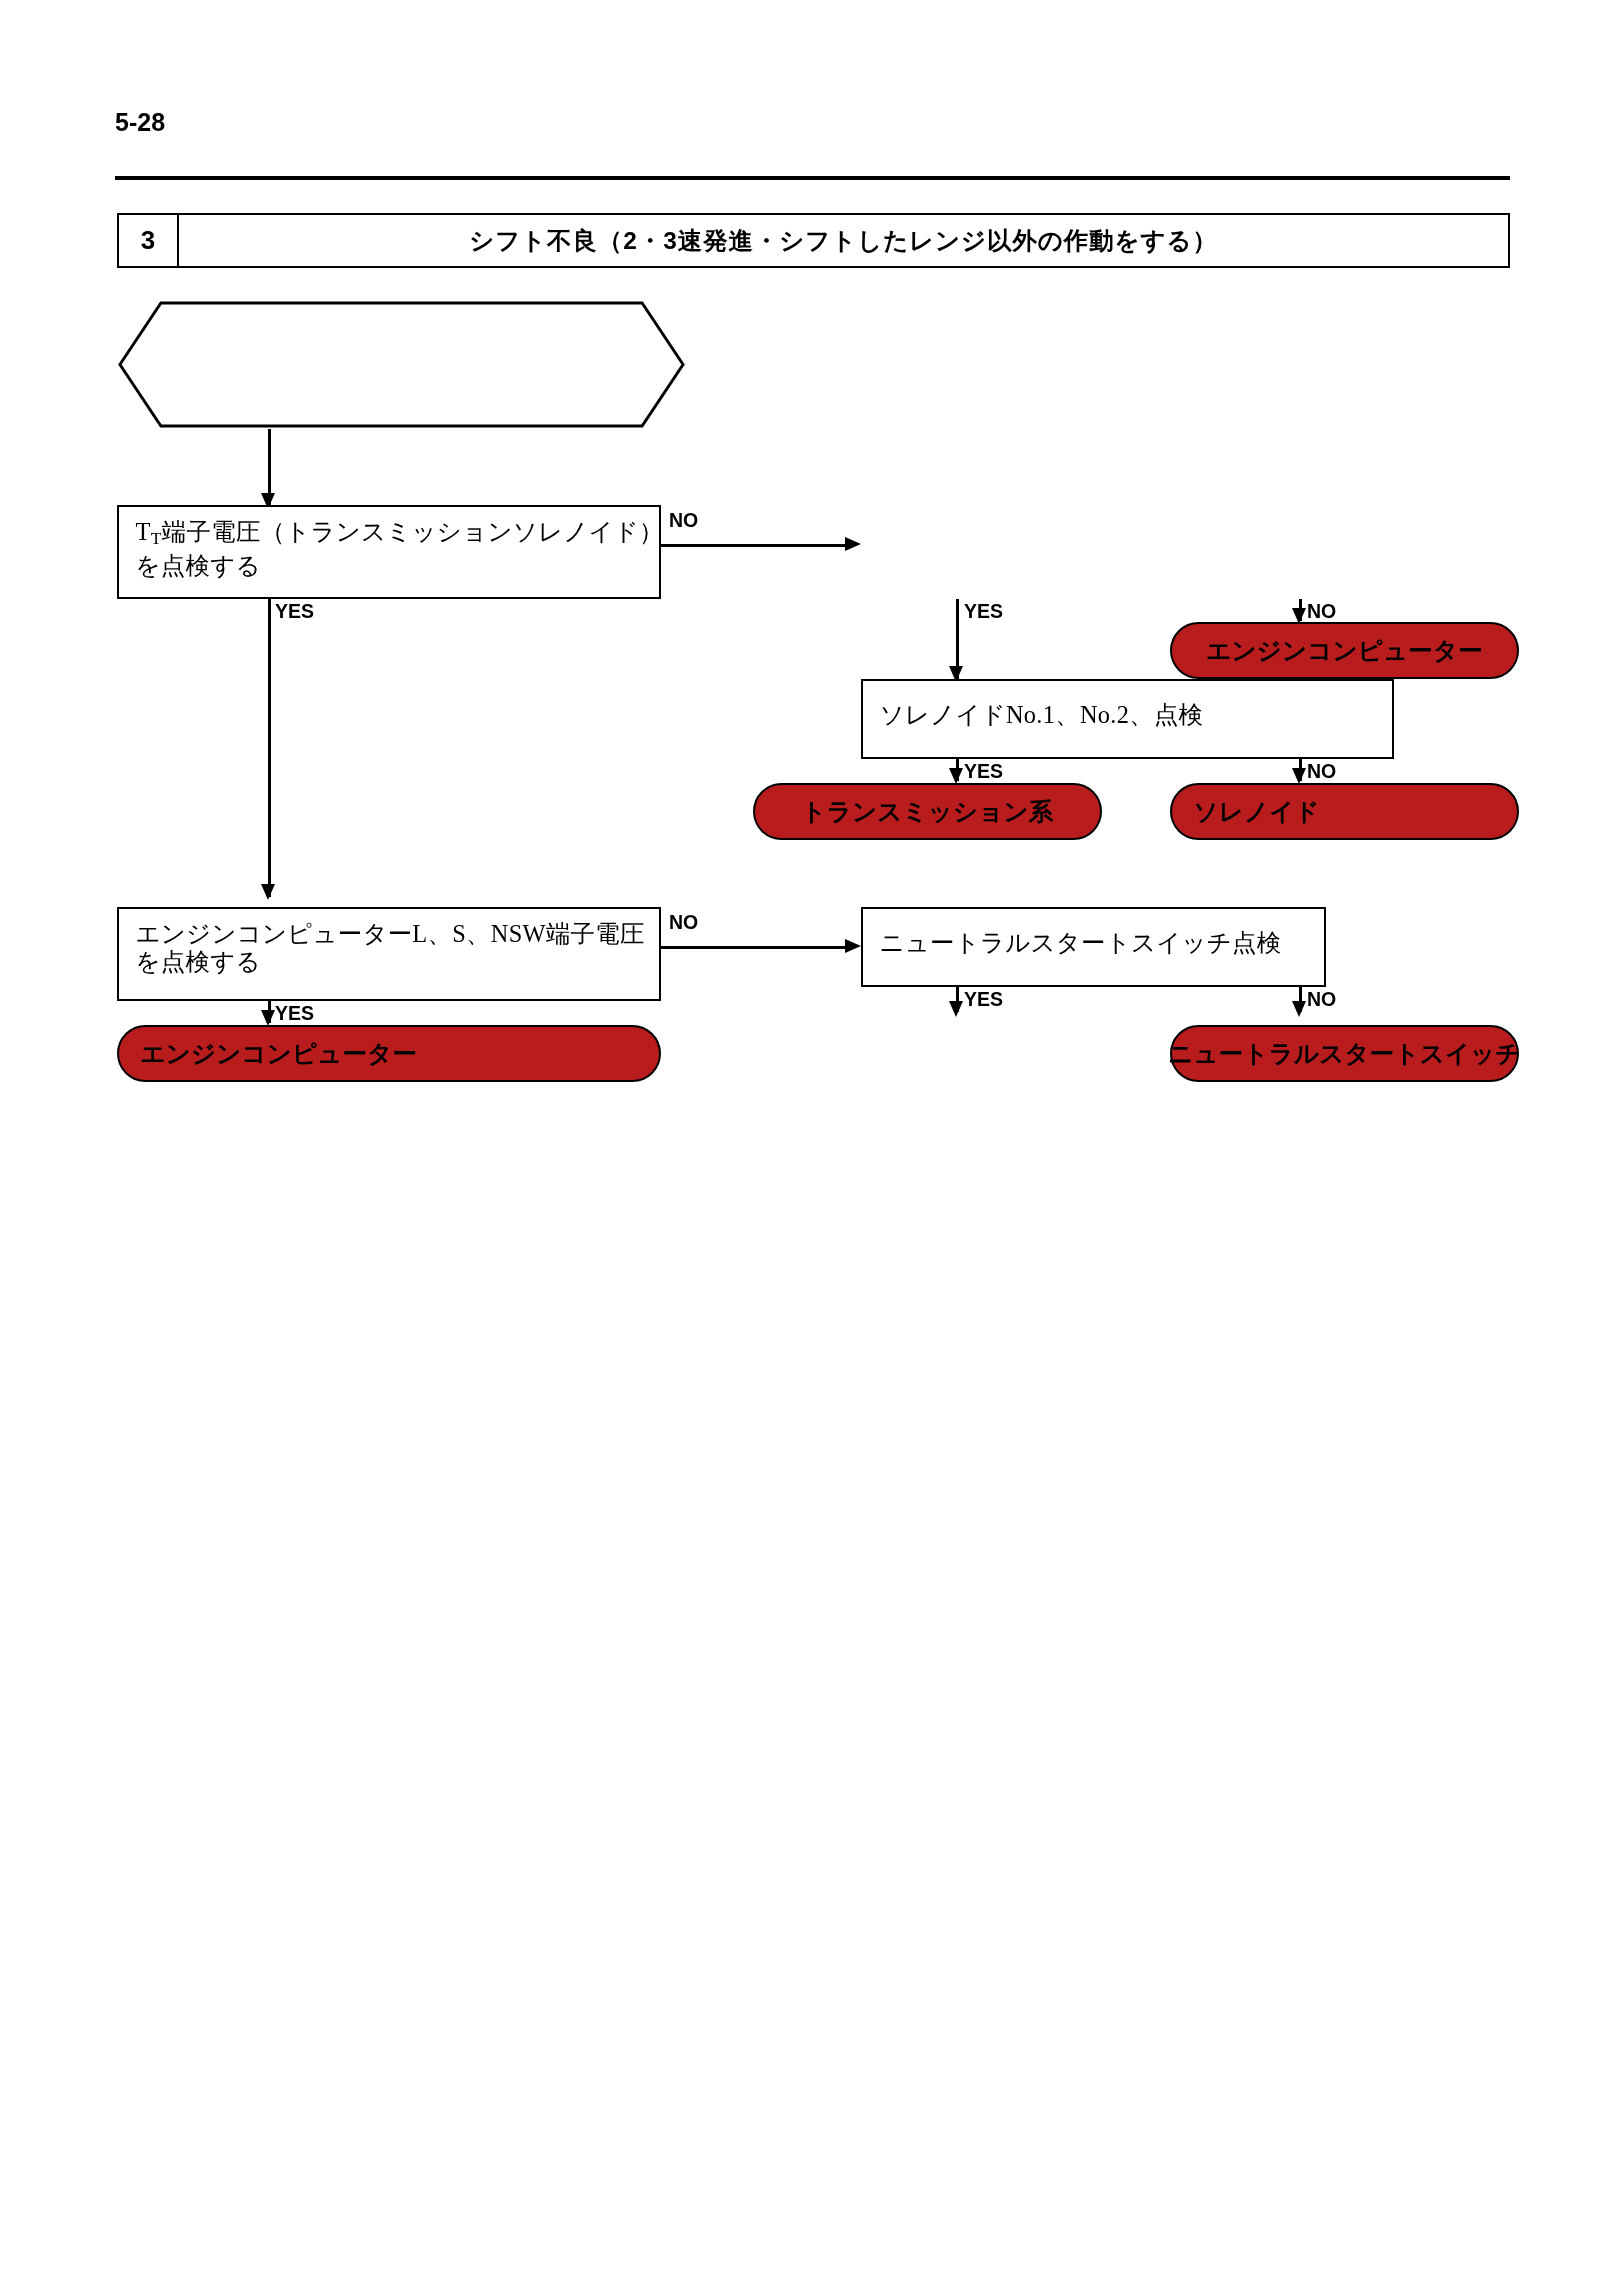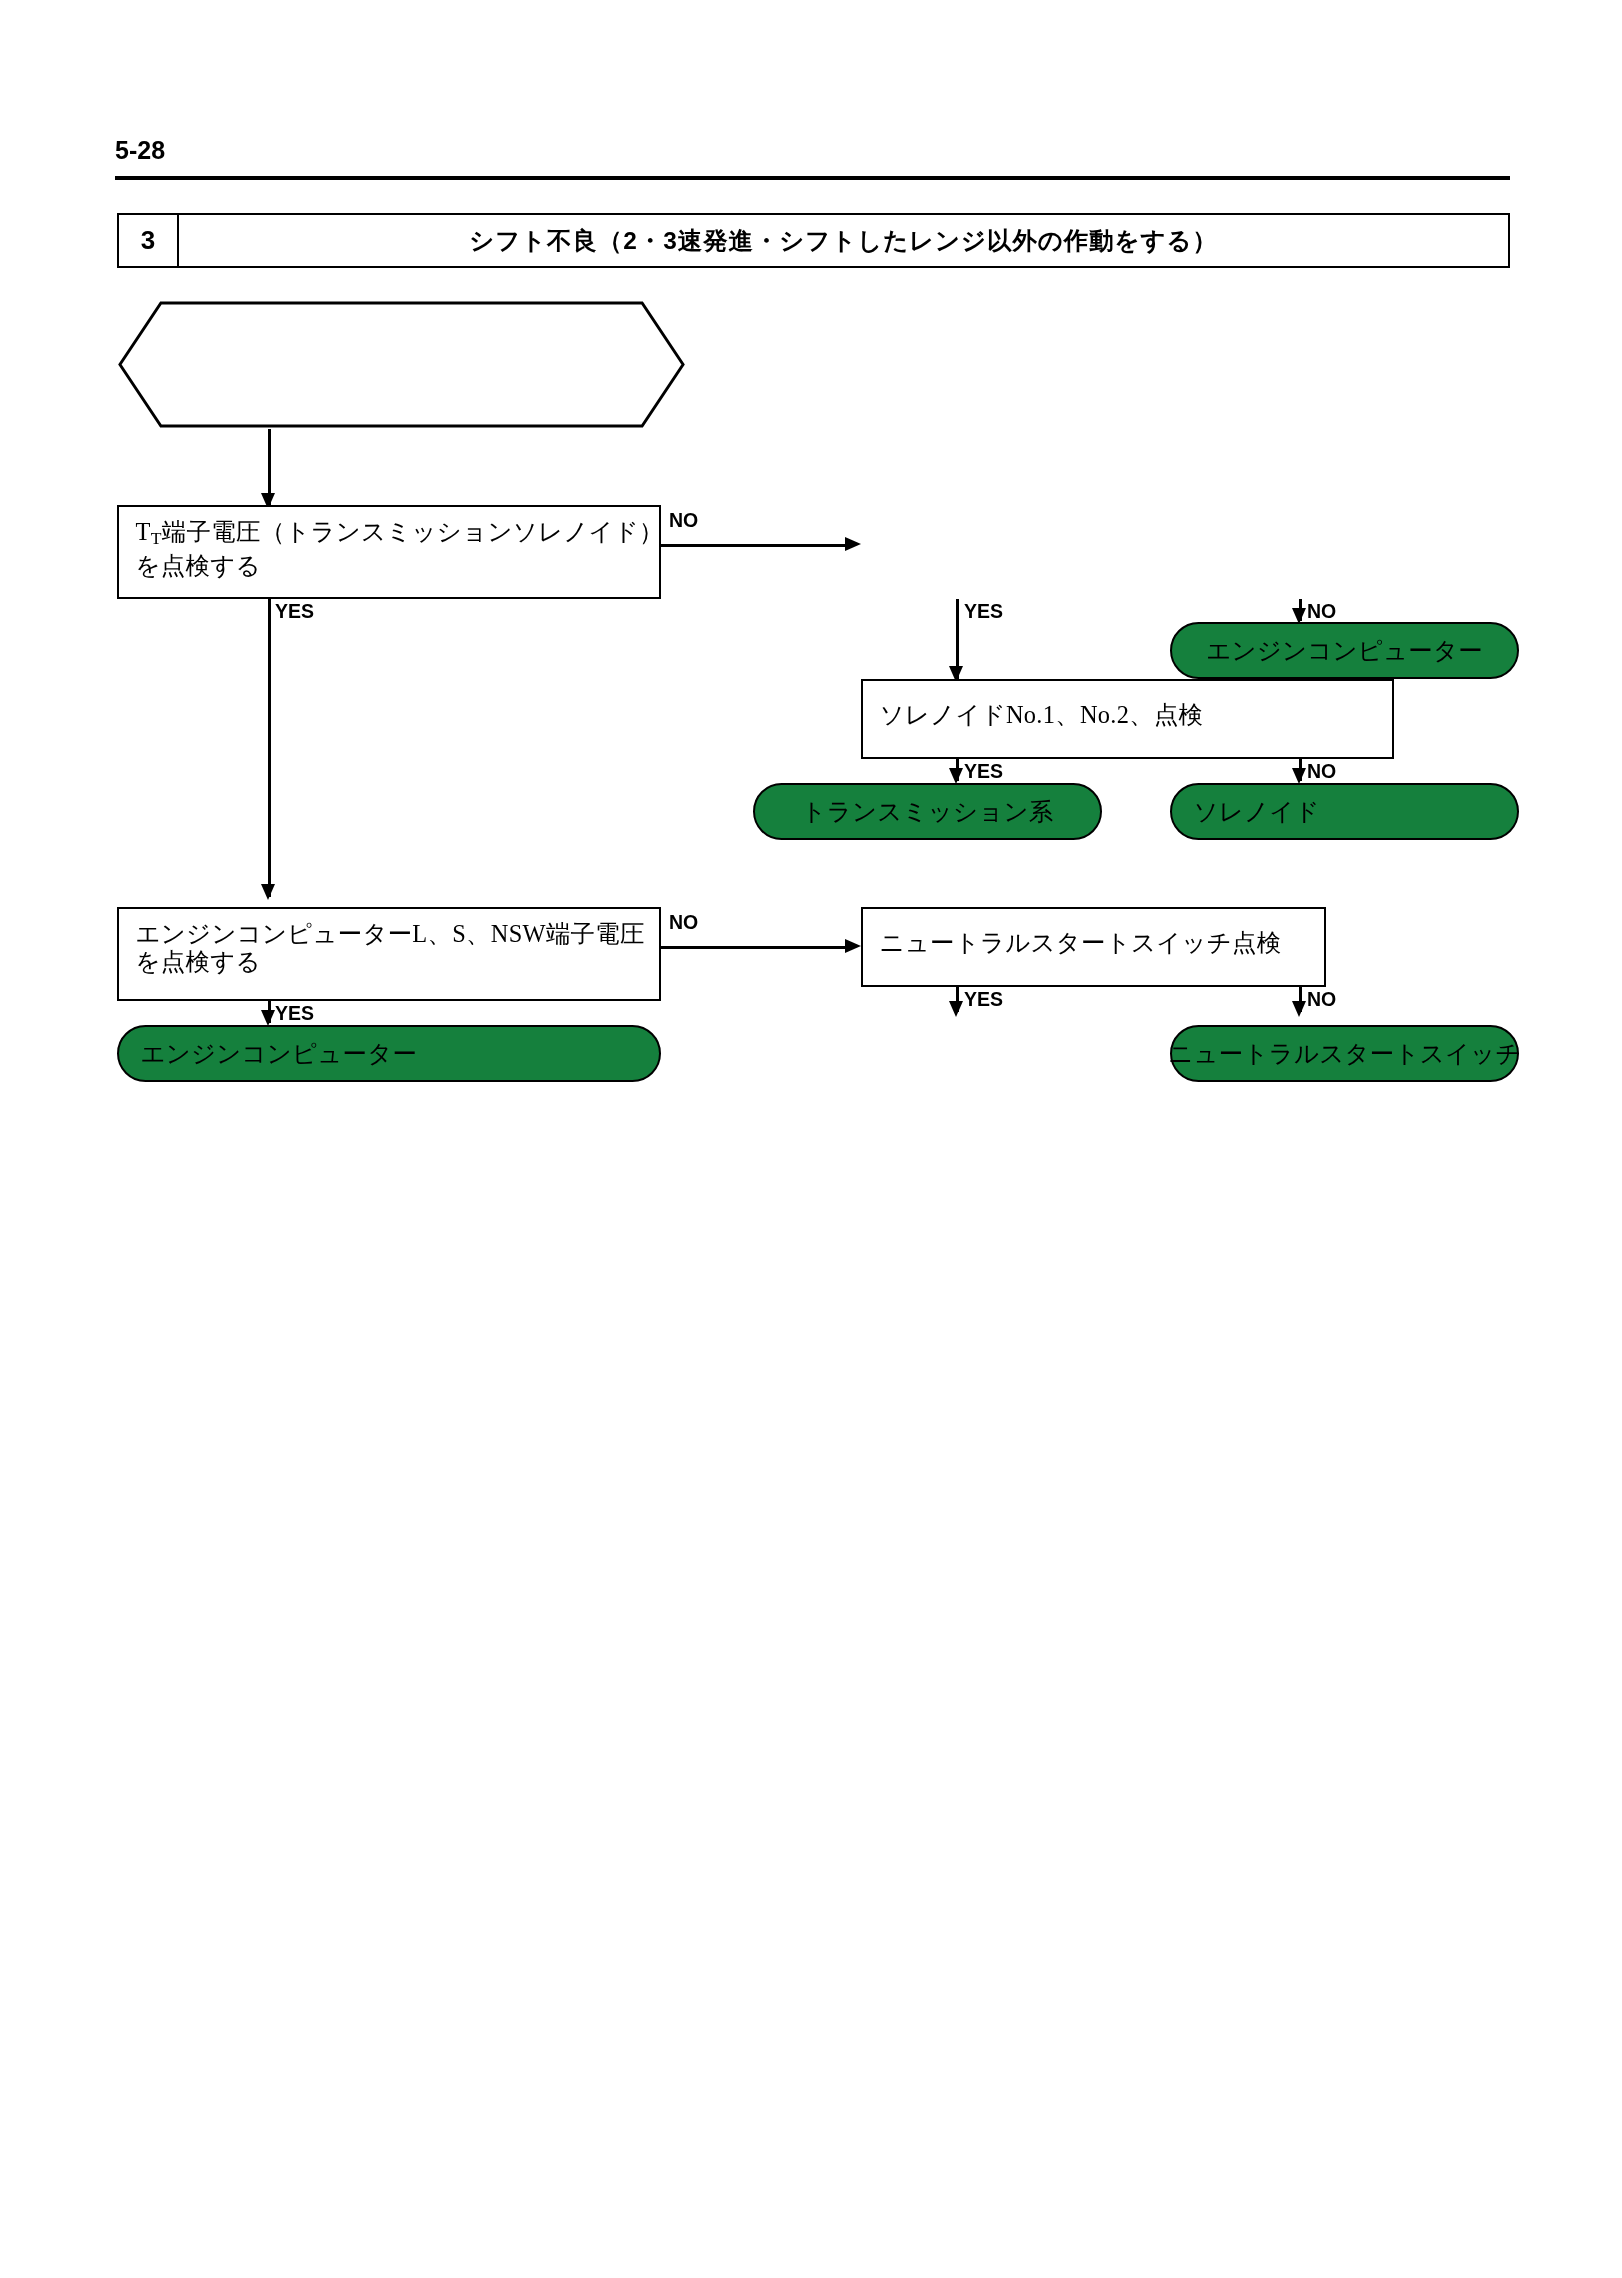--- a/index.html
+++ b/index.html
@@ -6,21 +6,21 @@
   body{
     width:1623px;height:2278px;position:relative;
     font-family:"Liberation Serif","DejaVu Serif",serif;
     color:#000;
     -webkit-font-smoothing:none;
   }
   .page{position:absolute;inset:0;}
 
   
   .pg-num{
-    position:absolute;left:115px;top:136px;
+    position:absolute;left:115px;top:108px;
     font-family:"Liberation Sans","DejaVu Sans",sans-serif;
     font-weight:bold;font-size:25px;letter-spacing:0px;
   }
   .pg-head{
     position:absolute;left:405px;top:124px;
     font-family:"Liberation Sans","DejaVu Sans",sans-serif;
     font-weight:bold;font-size:24.4px;letter-spacing:1px;white-space:nowrap;
   }
   .rule{
     position:absolute;left:115px;top:176px;width:1395px;height:3.9px;background:#000;
@@ -58,22 +58,23 @@
 
   .rect{
     position:absolute;border:2.9px solid #000;box-sizing:border-box;background:#fff;
   }
   .rect .txt{
     position:absolute;left:16.6px;top:10.7px;right:7.8px;
     font-size:24.4px;line-height:28px;letter-spacing:0.3px;white-space:nowrap;
   }
 
   .pill{
-    position:absolute;border:2.9px solid #000;box-sizing:border-box;background:#15803d;
+    position:absolute;border:2.9px solid #000;box-sizing:border-box;background:#b91c1c;
     border-radius:29px;
+    font-weight:bold;
   }
   .pill .txt{
     position:absolute;left:0;right:0;top:0;bottom:0;
     display:flex;flex-direction:column;align-items:center;justify-content:center;
     font-size:24.4px;line-height:36px;letter-spacing:0.3px;white-space:nowrap;
   }
   .pill.left .txt{align-items:flex-start;padding-left:21.5px;}
 
   
   .vline{position:absolute;width:2.9px;background:#000;}

